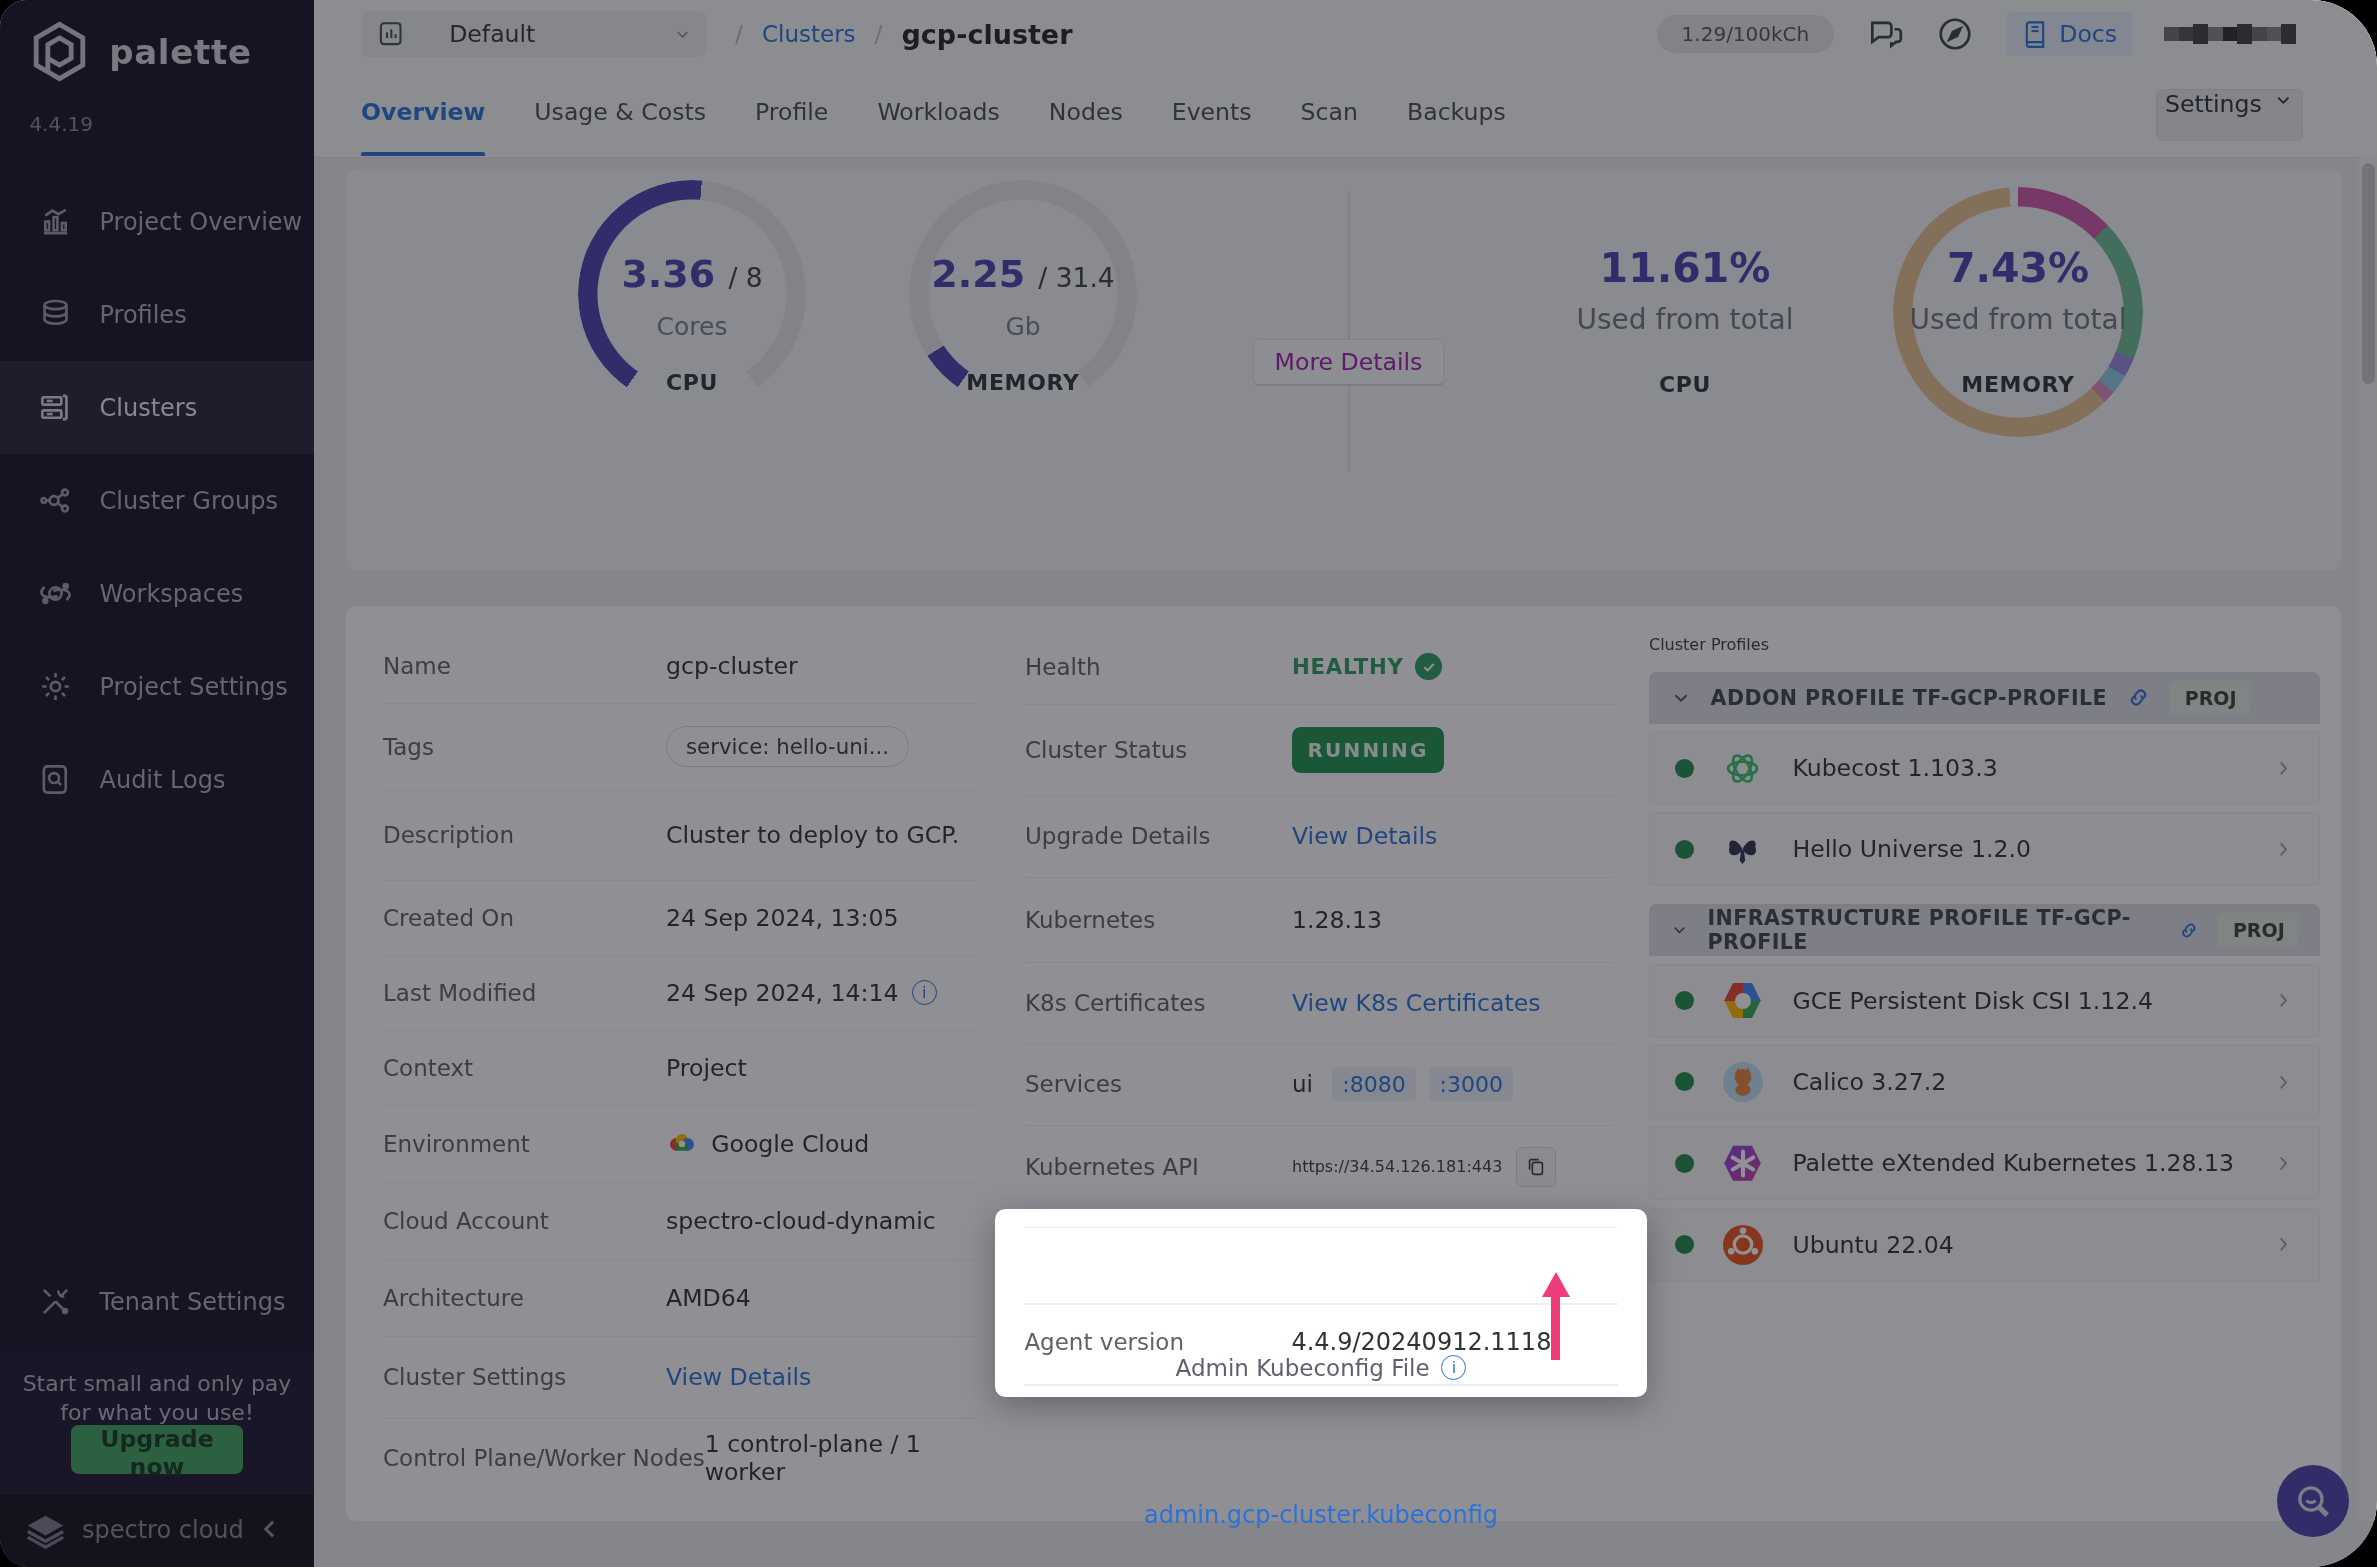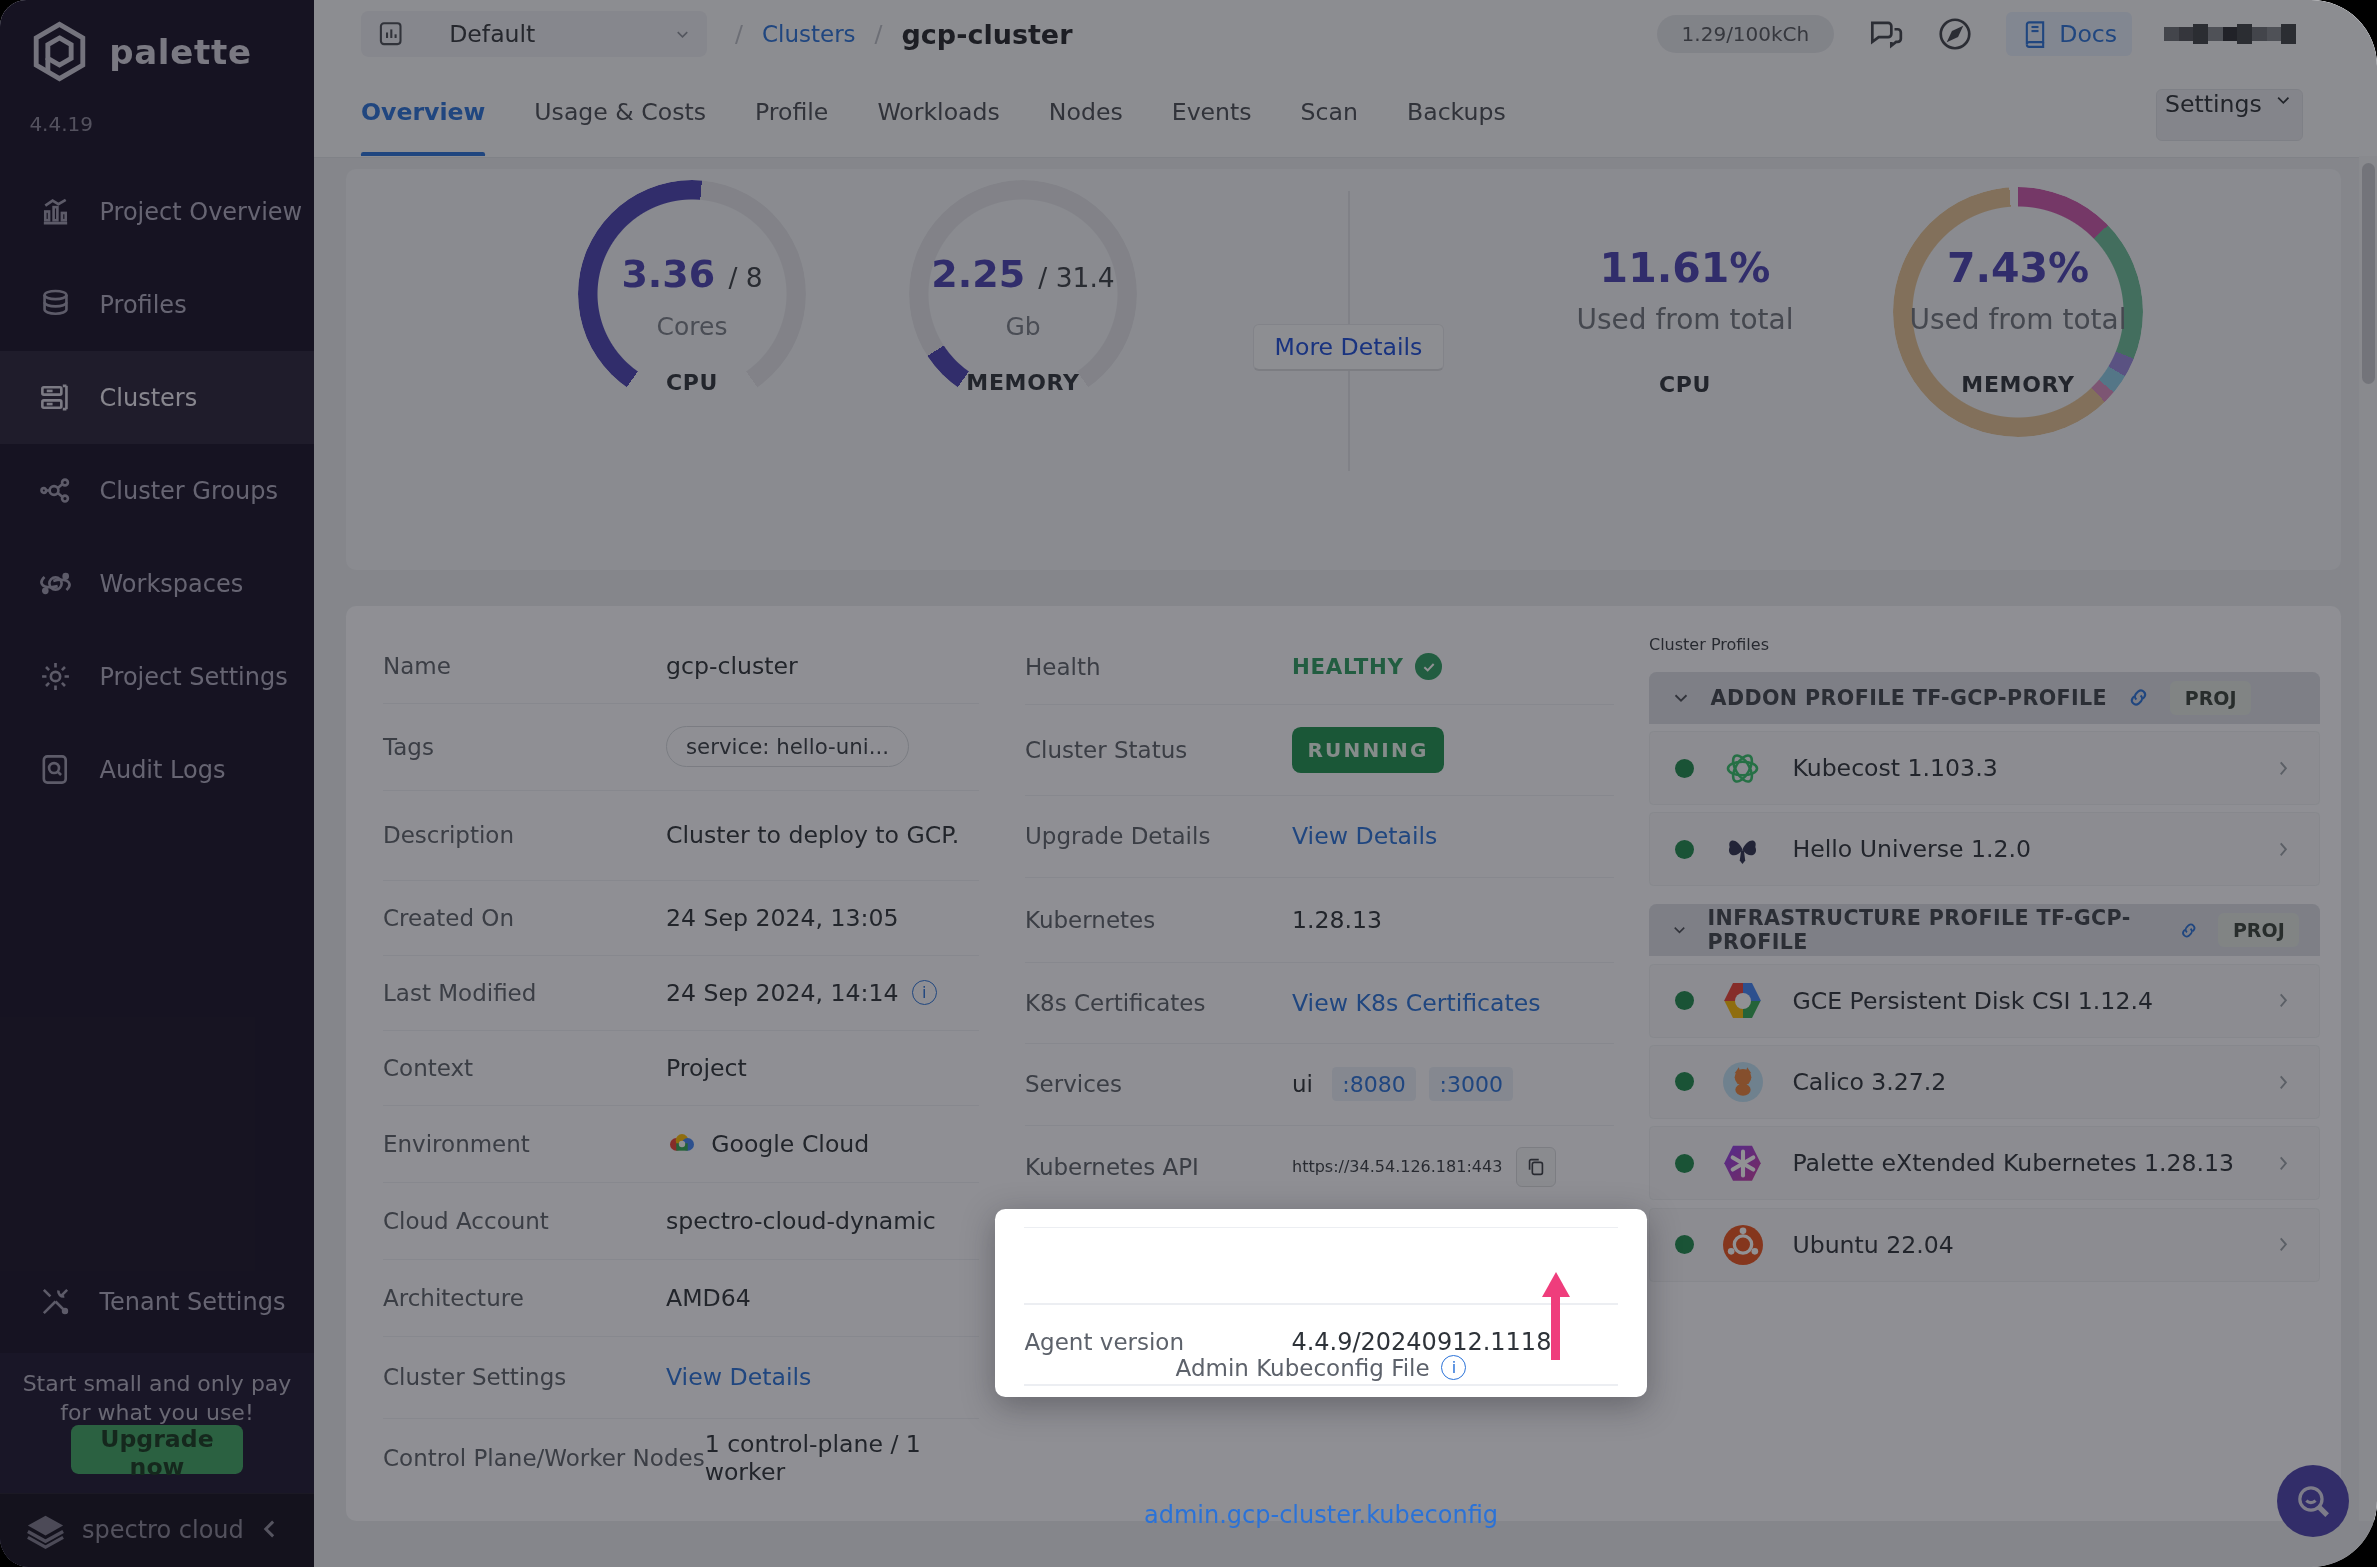--- a/index.html
+++ b/index.html
@@ -5,21 +5,21 @@
   *{margin:0;padding:0;box-sizing:border-box}
   html,body{width:2377px;height:1568px;background:#000;font-family:"DejaVu Sans","Liberation Sans",sans-serif;overflow:hidden;}
   .frame{position:absolute;inset:0;background:#e9ebef;border-radius:26.5px 66px 66px 29.4px;overflow:hidden;}
 
   
   .sidebar{position:absolute;left:0;top:0;bottom:0;width:314px;background:#171228;z-index:10;}
   .logo{position:absolute;left:26.5px;top:19px;display:flex;align-items:center;gap:17.7px;}
   .logo-hex{width:65px;height:65px;}
   .logo-word{font-size:34px;font-weight:600;color:#d3d1dd;letter-spacing:0.7px;}
   .app-version{position:absolute;left:29.4px;top:112px;font-size:20px;color:#8b879a;}
-  .nav{position:absolute;left:0;top:165px;right:0;}
+  .nav{position:absolute;left:0;top:175px;right:0;}
   .nav-item{height:93px;display:flex;align-items:center;gap:26.5px;padding-left:38px;color:#aeabbf;font-size:24px;cursor:pointer;}
   .nav-item svg{width:35px;height:35px;flex:0 0 35px;}
   .nav-item.active{background:#282239;color:#eceaf3;}
   .tenant{position:absolute;left:0;right:0;top:1255px;height:93px;display:flex;align-items:center;gap:26.5px;padding-left:38px;color:#aeabbf;font-size:24px;cursor:pointer;}
   .tenant svg{width:35px;height:35px;}
   .promo{position:absolute;left:0;right:0;top:1353px;height:140px;background:#1d1731;text-align:center;color:#b4b1c2;font-size:22px;line-height:29.4px;padding-top:16px;}
   .upgrade-btn{position:absolute;left:71px;top:72px;width:172px;height:49px;background:#3fa463;border:none;border-radius:7.4px;color:#16391f;font-size:23.6px;font-weight:600;font-family:inherit;cursor:pointer;}
   .side-footer{position:absolute;left:0;right:0;bottom:0;top:1493px;background:#13101f;border-top:1.5px solid rgba(255,255,255,0.06);}
   .side-footer .slogo{position:absolute;left:22px;top:11.8px;width:47px;height:47px;}
   .side-footer .sname{position:absolute;left:82px;top:22px;font-size:24px;color:#8a8798;}
@@ -73,21 +73,21 @@
   .donut{position:absolute;width:250px;height:250px;border-radius:50%;
     -webkit-mask:radial-gradient(closest-side,transparent calc(100% - 20px),#000 calc(100% - 19px));
     mask:radial-gradient(closest-side,transparent calc(100% - 20px),#000 calc(100% - 19px));}
   .donut.cpu{left:1560px;top:187px;background:conic-gradient(#cb58ab 0deg 134deg,#6dbd9a 134deg 247deg,#d98fc0 247deg 252deg,#8cccе6 252deg 0,#8ccce6 252deg 257deg,#e2c193 257deg 360deg);}
   .donut.mem{left:1893px;top:187px;background:conic-gradient(#cb58ab 0deg 46deg,#6dbd9a 46deg 112deg,#9788dd 112deg 121deg,#8ccce6 121deg 130deg,#d98fc0 130deg 136deg,#e2c193 136deg 356deg,#f2f4f7 356deg 360deg);}
   .donut-texts{position:absolute;width:250px;text-align:center;}
   .dt-cpu{left:1560px;top:187px;} .dt-mem{left:1893px;top:187px;}
   .dpct{position:absolute;top:57px;width:100%;font-size:41px;font-weight:700;color:#4a43b2;}
   .dcap{position:absolute;top:116px;width:100%;font-size:28px;color:#70757e;}
   .dlab{position:absolute;top:185px;width:100%;font-size:22px;font-weight:600;color:#2f343b;letter-spacing:0.7px;}
-  .more-btn{position:absolute;left:1253px;top:324px;width:191px;height:47px;background:#f8f9fb;border:0.7px solid #e3e5ea;border-bottom:2.9px solid #d7d9de;border-radius:5.9px;font-size:23.6px;color:#1d4ed8;font-family:inherit;cursor:pointer;}
+  .more-btn{position:absolute;left:1253px;top:339px;width:191px;height:47px;background:#f8f9fb;border:0.7px solid #e3e5ea;border-bottom:2.9px solid #d7d9de;border-radius:5.9px;font-size:23.6px;color:#a21caf;font-family:inherit;cursor:pointer;}
 
   
   .card-details{position:absolute;left:346px;top:606px;width:1995px;height:915px;background:#fbfcff;border-radius:10.3px;}
   .col{position:absolute;top:23.6px;display:flex;flex-direction:column;}
   .col1{left:37px;width:596px;}
   .col2{left:679px;width:589px;}
   .drow{display:flex;align-items:center;border-bottom:1.5px solid #edeff3;}
   .drow.nob{border-bottom:none;}
   .dlabel{flex:0 0 283px;font-size:23px;color:#5d626b;white-space:nowrap;display:flex;align-items:center;gap:11.8px;}
   .col2 .dlabel{flex:0 0 267px;}

